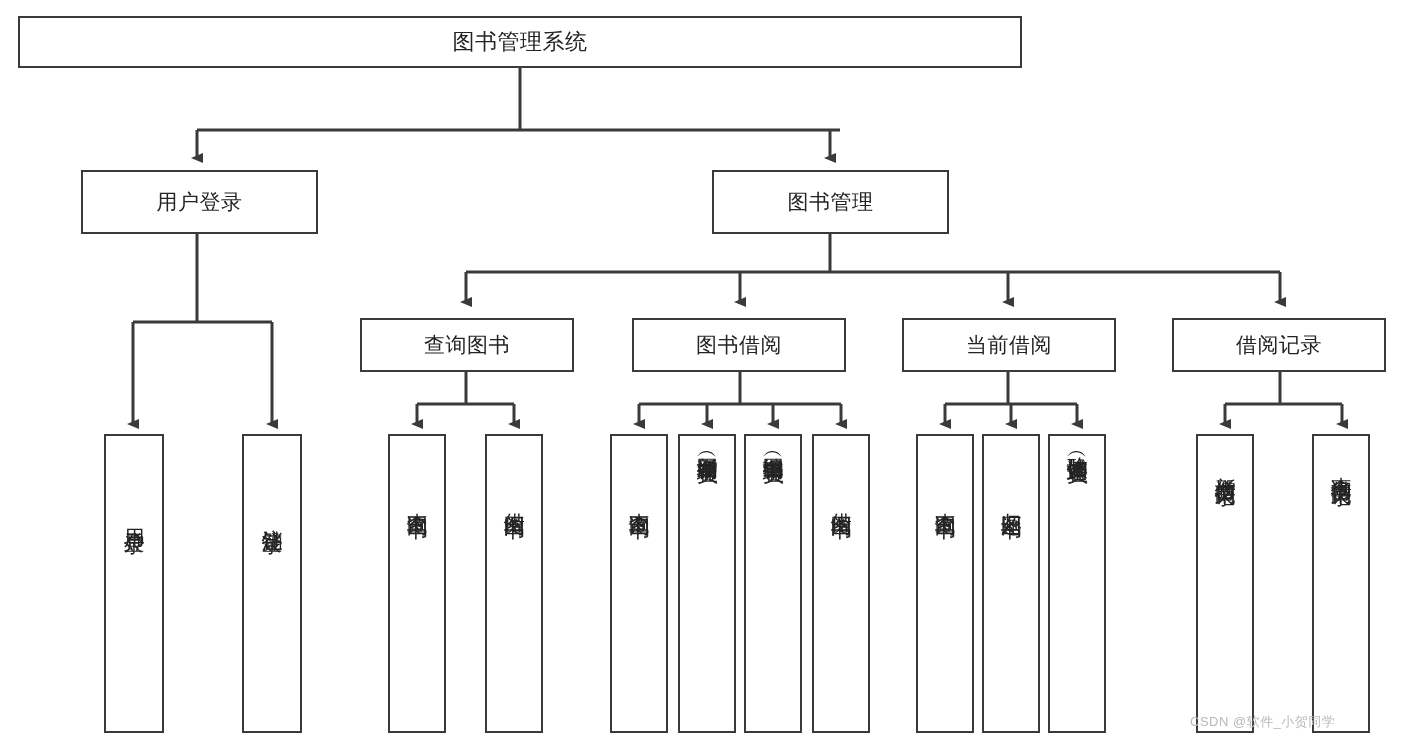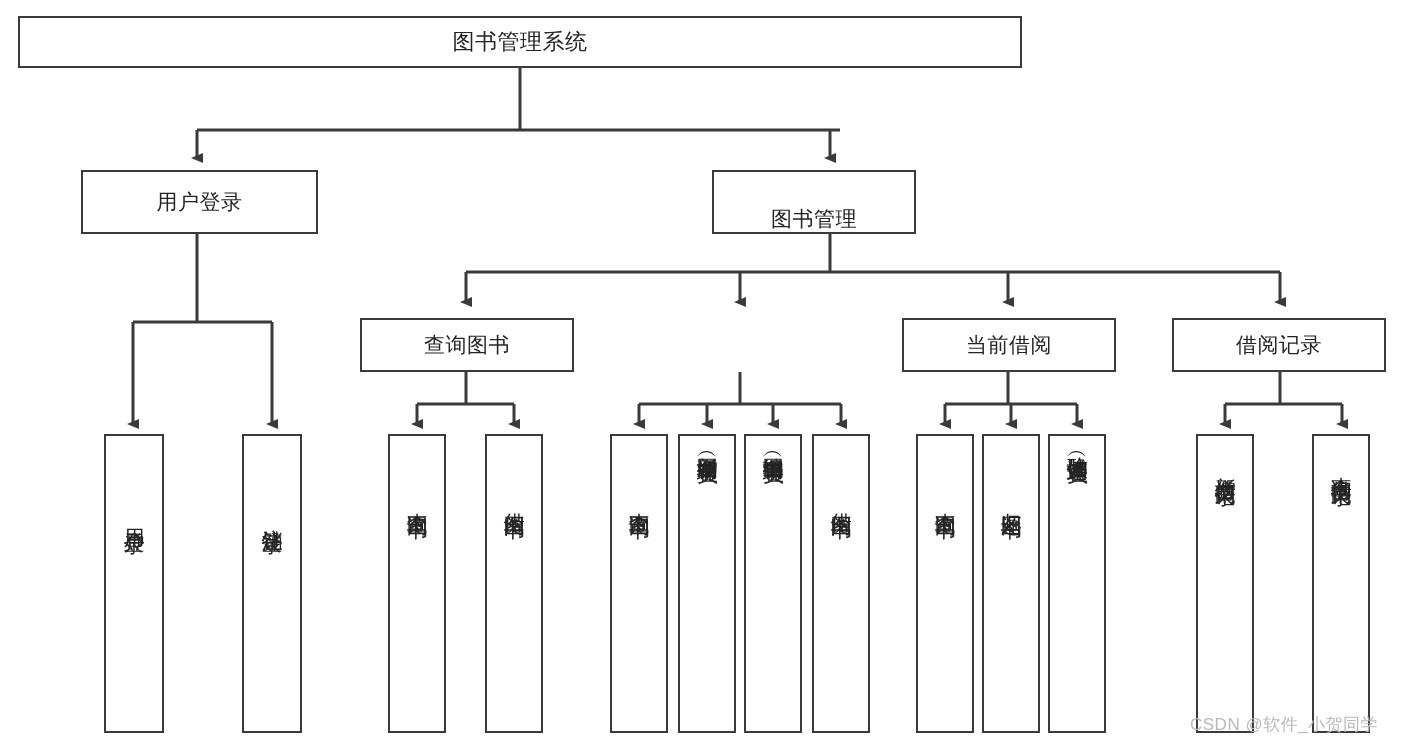--- a/index.html
+++ b/index.html
@@ -65,21 +65,21 @@
     text-align: left;
     white-space: nowrap;
   }
   .v-node.tall .label {
     letter-spacing: 1px;
   }
   #watermark {
     position: absolute;
     left: 1190px;
     top: 713px;
-    font-size: 17px;
+    font-size: 13px;
     color: #b9b9b9;
     white-space: nowrap;
     letter-spacing: 0.5px;
   }
 </style>
 </head>
 <body>
 
 <div id="canvas">
 
@@ -133,26 +133,29 @@
     </g>
   </svg>
 
   <div class="node h-node" id="n-root" style="left:18px; top:16px; width:1004px; height:52px;align-items:center;">
     <span class="label">图书管理系统</span>
   </div>
 
   <div class="node h-node" style="left:81px; top:170px; width:237px; height:64px;">
     <span class="label">用户登录</span>
   </div>
-  <div class="node h-node" style="left:712px; top:170px; width:204px; height:64px;align-items:flex-end;">
+  <div class="node h-node" style="left:712px; top:170px; width:237px; height:64px;">
     <span class="label">图书管理</span>
   </div>
 
   <div class="node h-node" style="left:360px; top:318px; width:214px; height:54px;">
     <span class="label">查询图书</span>
+  </div>
+  <div class="node h-node" style="left:632px; top:318px; width:214px; height:54px;">
+    <span class="label">图书借阅</span>
   </div>
   <div class="node h-node" style="left:902px; top:318px; width:214px; height:54px;">
     <span class="label">当前借阅</span>
   </div>
   <div class="node h-node" style="left:1172px; top:318px; width:214px; height:54px;">
     <span class="label">借阅记录</span>
   </div>
 
   <div class="node v-node" style="left:104px; top:434px; width:60px; height:299px; padding-top:76px;">
     <span class="label">用户登录</span>

